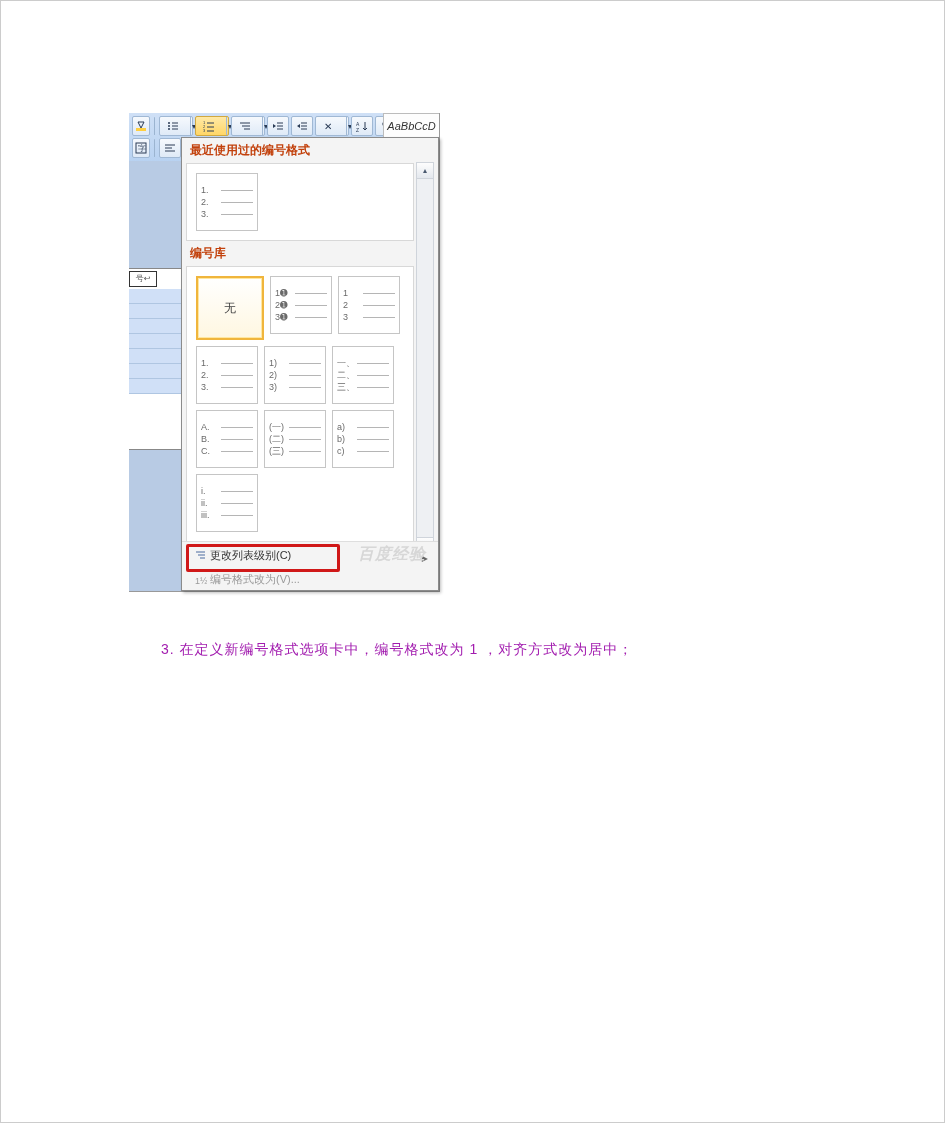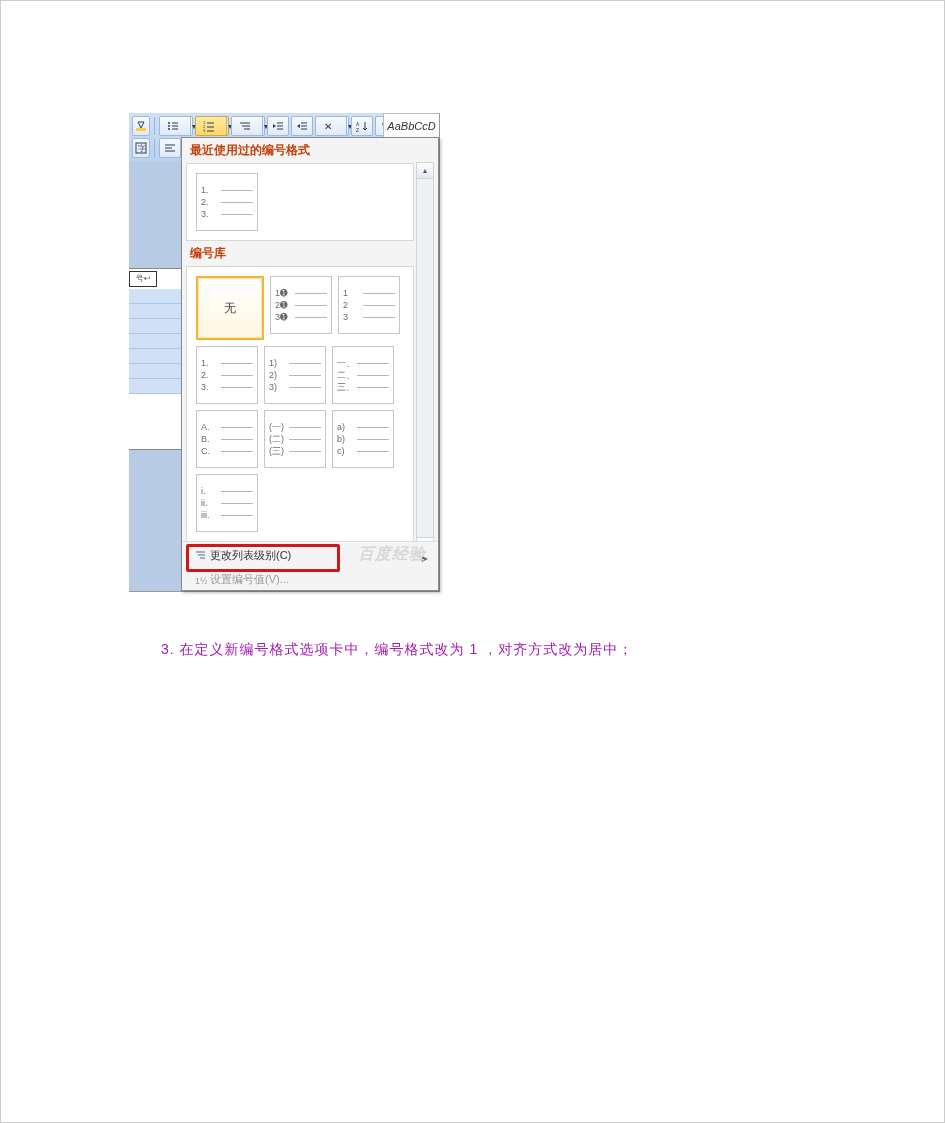--- a/index.html
+++ b/index.html
@@ -490,21 +490,21 @@
           </span>
           <span>更改列表级别(C)</span>
           <span class="side-arrow">▶</span>
         </div>
         <div class="menu-item disabled">
           <span class="mi-icon">
             <svg width="12" height="12">
                 <text x="0" y="10" font-size="9" fill="#9a9a9a">1½</text>
               </svg>
           </span>
-          <span>设置编号值(V)...</span>
+          <span>编号格式改为(V)...</span>
         </div>
       </div>
 
       <div class="highlight-box" style="left:4px; bottom:18px; width:148px; height:22px;"></div>
 
       <div class="watermark">
         <span>百度经验</span>
       </div>
     </div>
 

